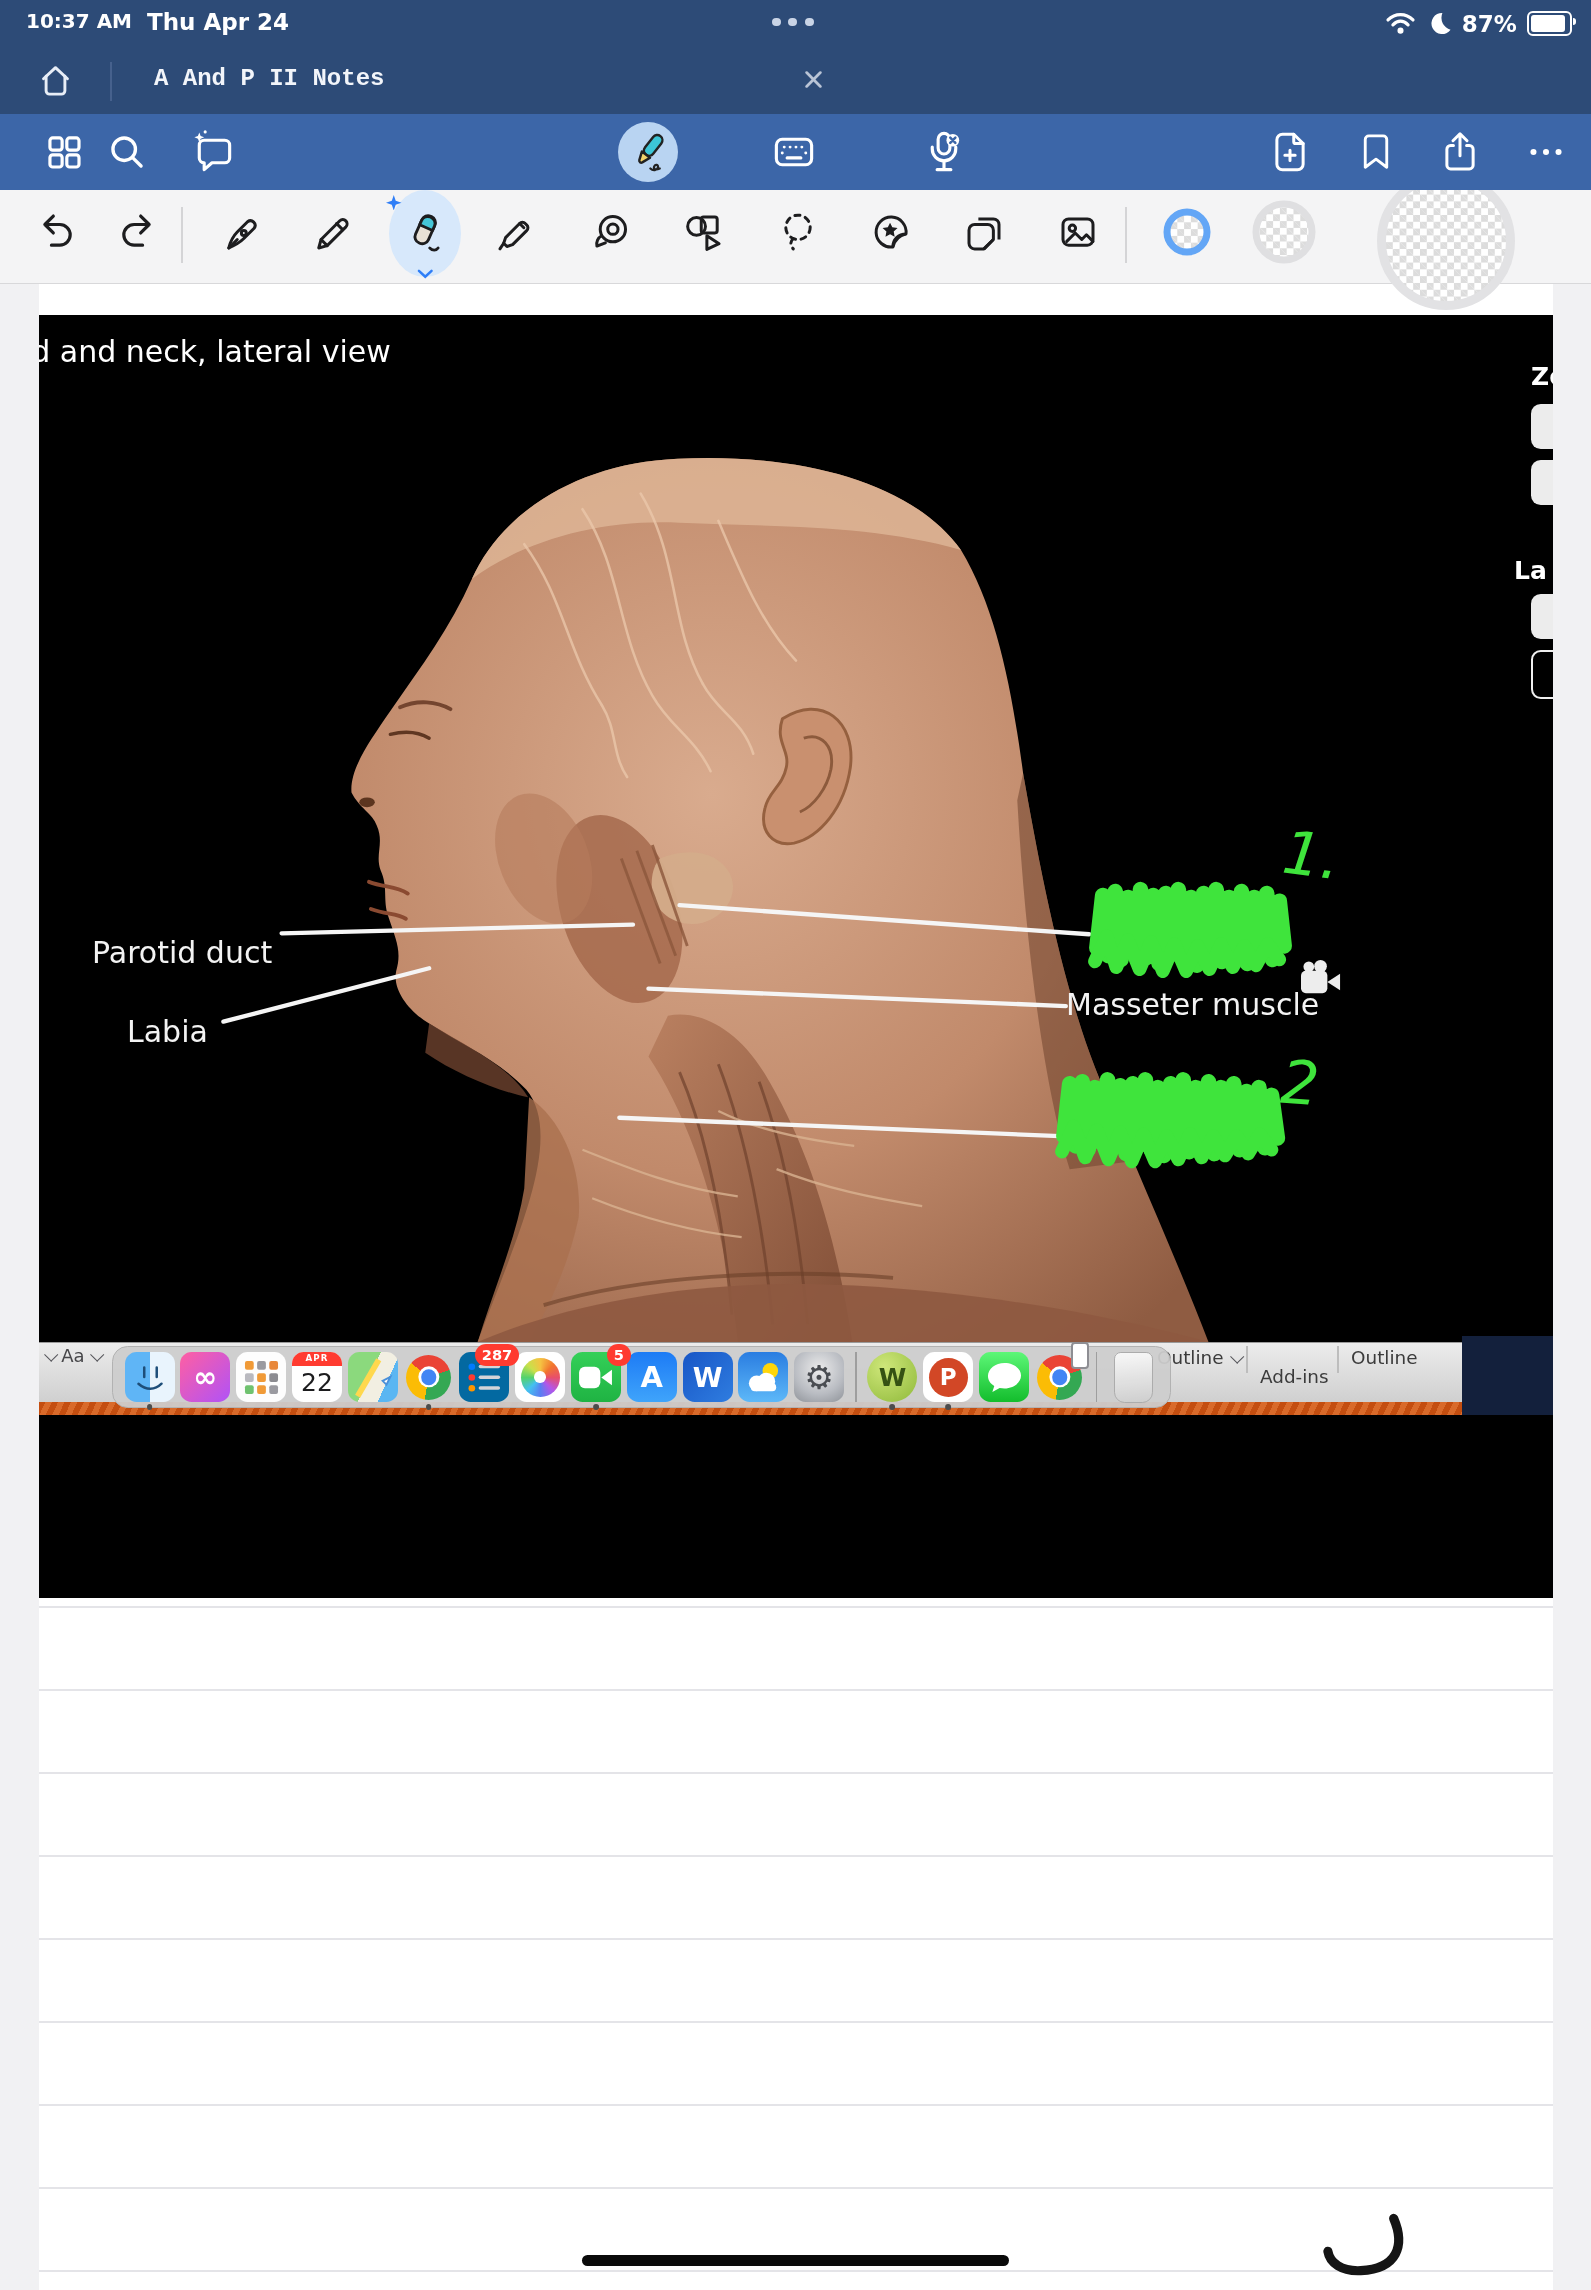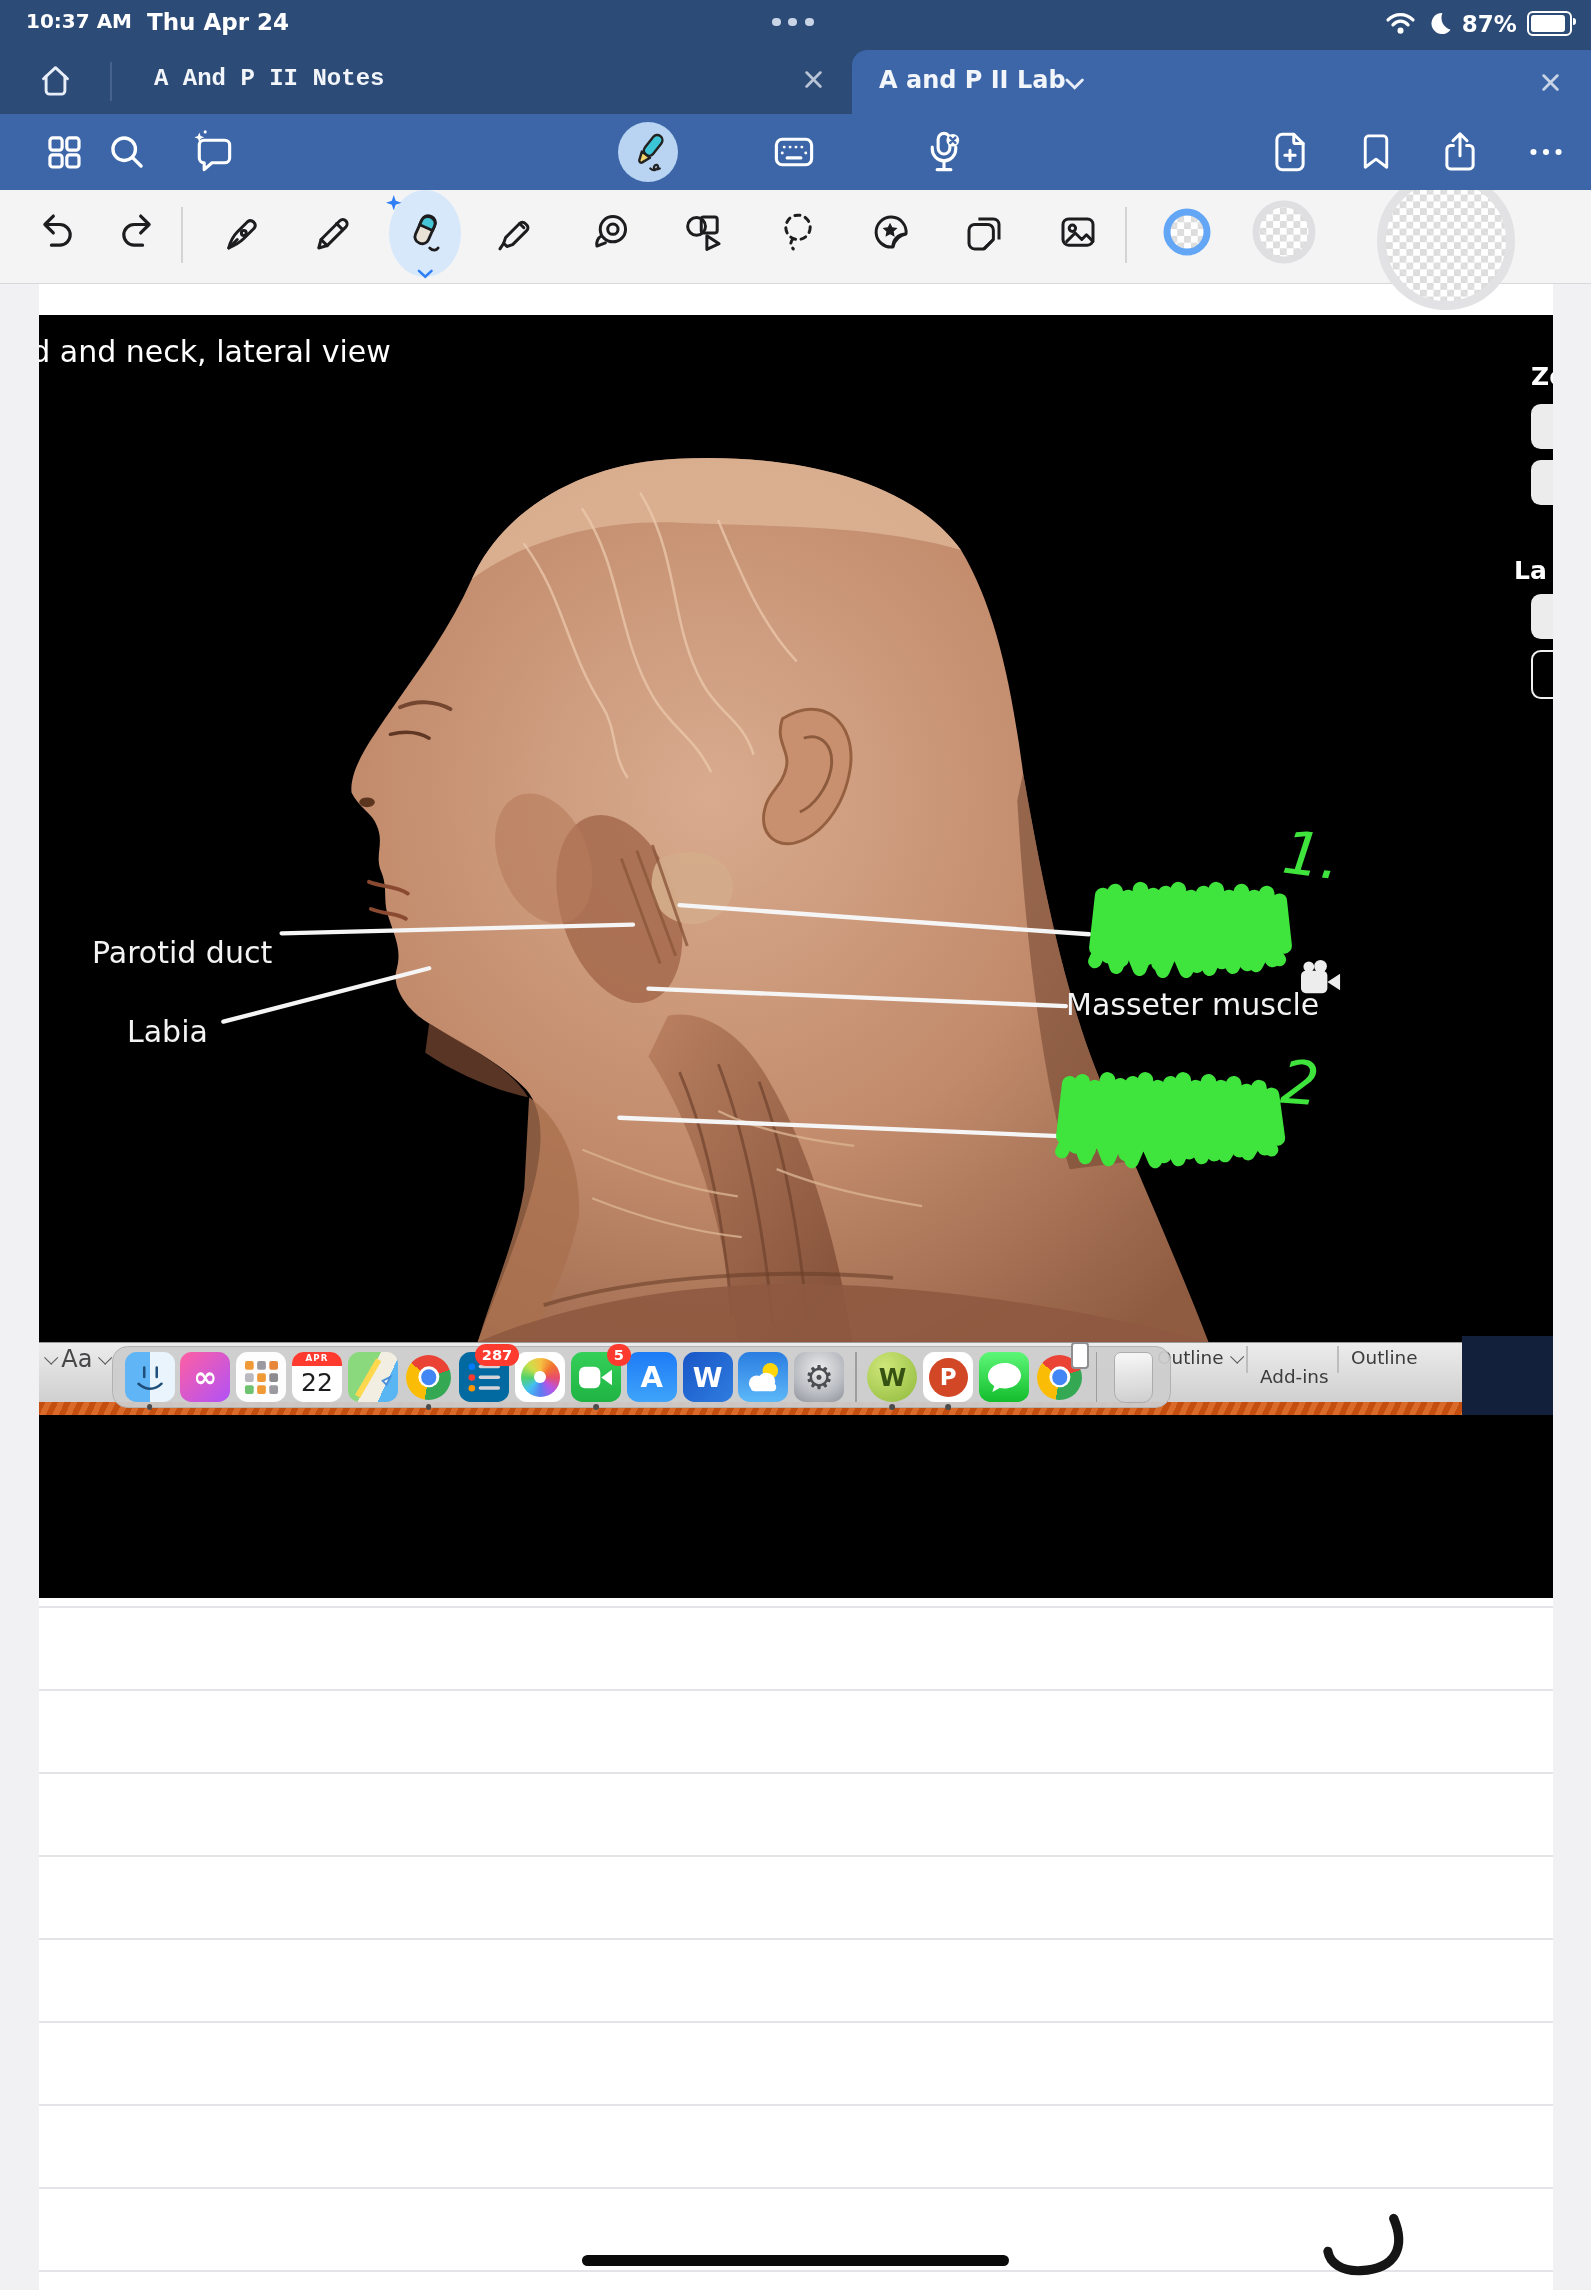--- a/index.html
+++ b/index.html
@@ -60,21 +60,21 @@
   .lbl{position:absolute;color:#f3f3f3;font-size:30px;white-space:nowrap;}
   .marker{position:absolute;color:#3fe43c;font-size:60px;font-style:italic;}
   .panel-txt{position:absolute;color:#fff;font-size:25px;font-weight:700;}
   .pbtn{position:absolute;left:1492px;width:70px;height:45px;background:#ececec;border-radius:9.7px;}
   .pbtn.outline{background:transparent;border:2.9px solid #f0f0f0;}
   
   .mac-strip{position:absolute;left:0;top:1027px;width:1423px;height:60px;background:linear-gradient(#ececec,#cfcfcf);border-top:1px solid #9a9a9a;}
   .orange{position:absolute;left:0;top:1087px;width:1423px;height:12.6px;
       background:repeating-linear-gradient(115deg,#c44e10 0 5.8px,#d96a2a 5.8px 11.6px);}
   .navy{position:absolute;left:1423px;top:1021px;width:91px;height:79px;background:#13203c;}
-  .aa-frag{position:absolute;left:5.8px;top:1030px;display:flex;align-items:center;gap:6.8px;color:#47474a;font-size:24px;}
+  .aa-frag{position:absolute;left:5.8px;top:1030px;display:flex;align-items:center;gap:6.8px;color:#47474a;font-size:18px;}
   .chev-g{width:8.7px;height:8.7px;border-right:1.9px solid #55555a;border-bottom:1.9px solid #55555a;transform:rotate(45deg) translateY(-1.9px);}
   .ribbon{position:absolute;top:1032px;color:#3b3b3b;font-size:18.4px;white-space:nowrap;display:flex;align-items:center;gap:7.8px;}
   .rb-div{position:absolute;top:1031px;width:1.5px;height:27px;background:#bdbdbd;}
   
   .dock{position:absolute;left:73px;top:1031px;height:62px;display:flex;align-items:center;gap:5.8px;
         padding:0 11.6px;background:rgba(205,205,205,.94);border:1.5px solid #b2b2b2;border-radius:15.5px;box-sizing:border-box;}
   .dk{position:relative;width:50px;height:50px;border-radius:11.6px;flex:0 0 auto;display:flex;align-items:center;justify-content:center;overflow:visible;}
   .dk.running:after{content:"";position:absolute;bottom:-7.8px;left:50%;transform:translateX(-50%);width:5.8px;height:5.8px;border-radius:50%;background:#4c4c4c;}
   .badge{position:absolute;top:-7.8px;right:-9.7px;background:#ff3b30;color:#fff;border-radius:13.6px;font-size:14.6px;line-height:19.4px;padding:1px 6.8px;font-weight:700;z-index:2;}
   .phoneb{position:absolute;top:-9.7px;right:-3.9px;width:13.6px;height:23px;background:#fff;border:2.4px solid #8e8e93;border-radius:3.9px;z-index:2;}
@@ -129,33 +129,20 @@
         <path d="M13 19 v17 a4 4 0 0 0 4 4 h14 a4 4 0 0 0 4-4 v-17"></path>
     </svg>
     </span>
   <i class="tb-div"></i>
   <span class="tab-label tab-notes-label">A And P II Notes</span>
   <span class="tab-close" style="left:802px;">
     <svg width="23" height="23" viewBox="0 0 20 20" stroke="#b9c4d6" stroke-width="2.4" stroke-linecap="round">
         <path d="M4 4 L16 16 M16 4 L4 16"></path>
       </svg>
     </span>
-  <div class="tab-lab">
-    <span class="tab-label">A and P II Lab</span>
-    <span class="chev">
-      <svg width="21.3" height="13.6" viewBox="0 0 22 14" fill="none" stroke="#e8eef7" stroke-width="3" stroke-linecap="round">
-          <path d="M3 3 L11 11 L19 3"></path>
-        </svg>
-      </span>
-    <span class="tab-close" style="right:29px;">
-      <svg width="23" height="23" viewBox="0 0 20 20" stroke="#c9d4e6" stroke-width="2.4" stroke-linecap="round">
-          <path d="M4 4 L16 16 M16 4 L4 16"></path>
-        </svg>
-      </span>
-  </div>
 </div>
 
 <div class="toolbar">
   <span class="tbi" style="left:64px;">
     <svg width="45" height="45" viewBox="0 0 48 48" fill="none" stroke="#fff" stroke-width="3.4">
       <rect x="9" y="9" width="13" height="13" rx="3"></rect>
         <rect x="27" y="9" width="13" height="13" rx="3"></rect>
       <rect x="9" y="27" width="13" height="13" rx="3"></rect>
         <rect x="27" y="27" width="13" height="13" rx="3"></rect>
     </svg>

